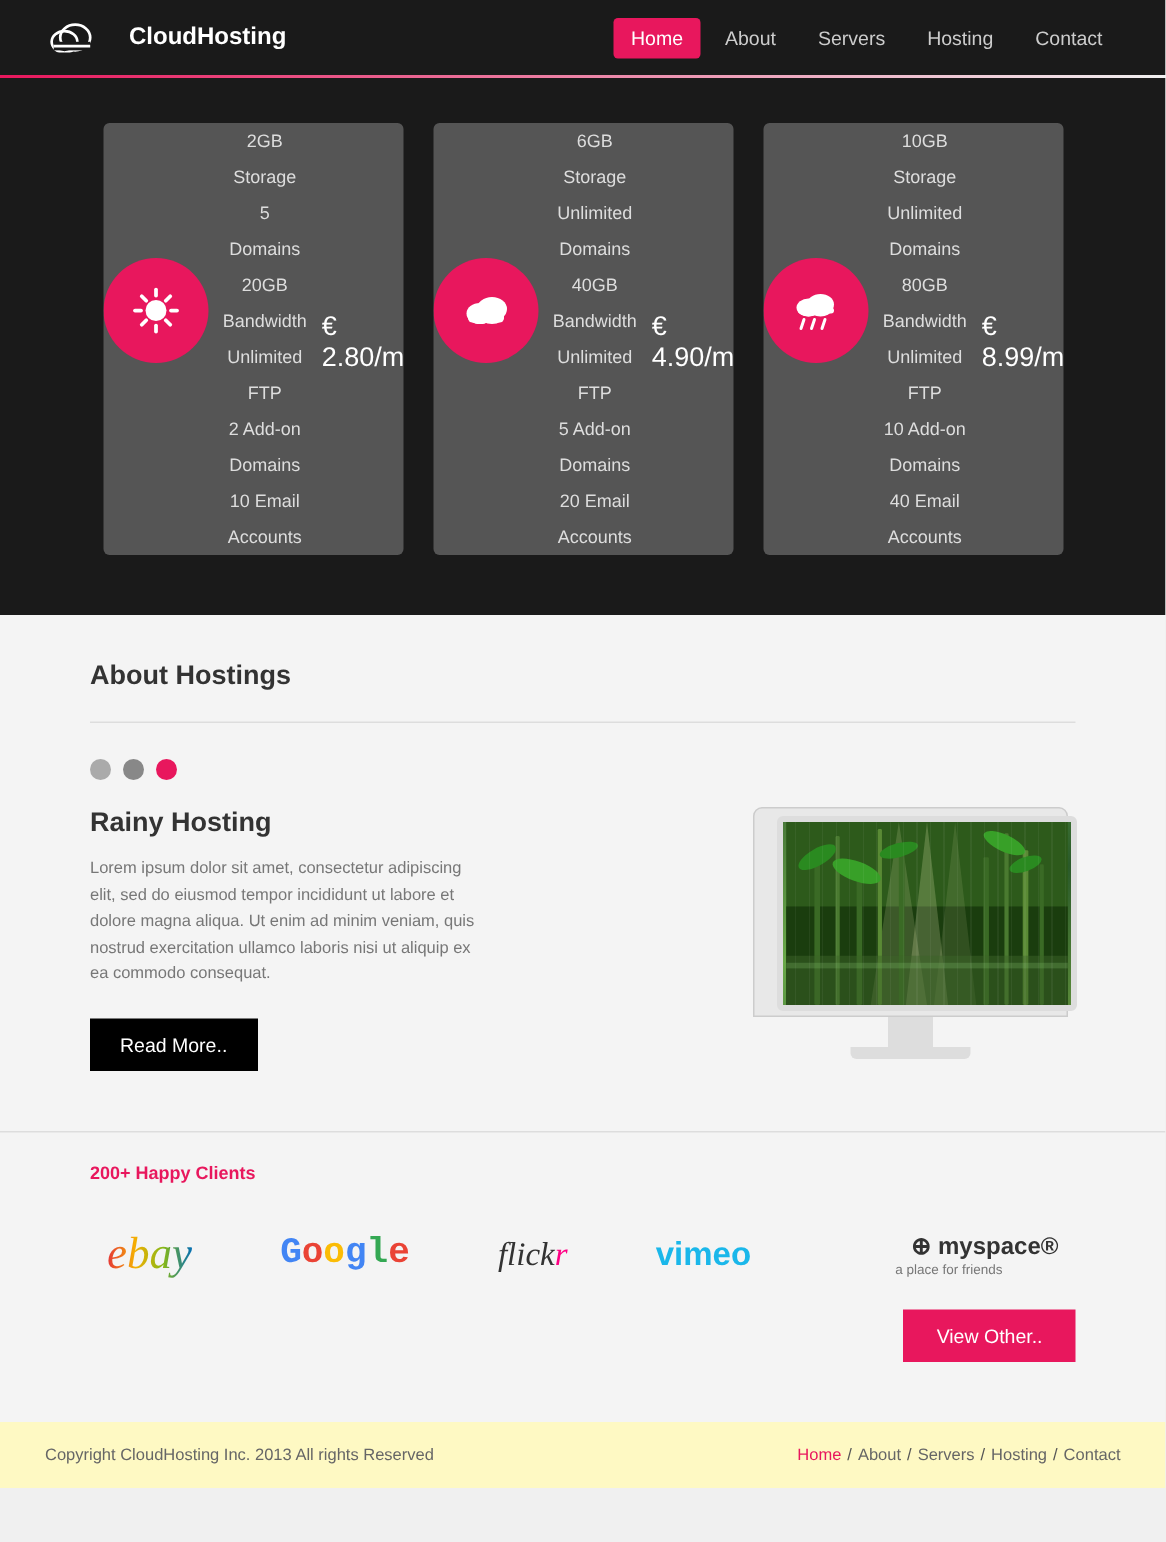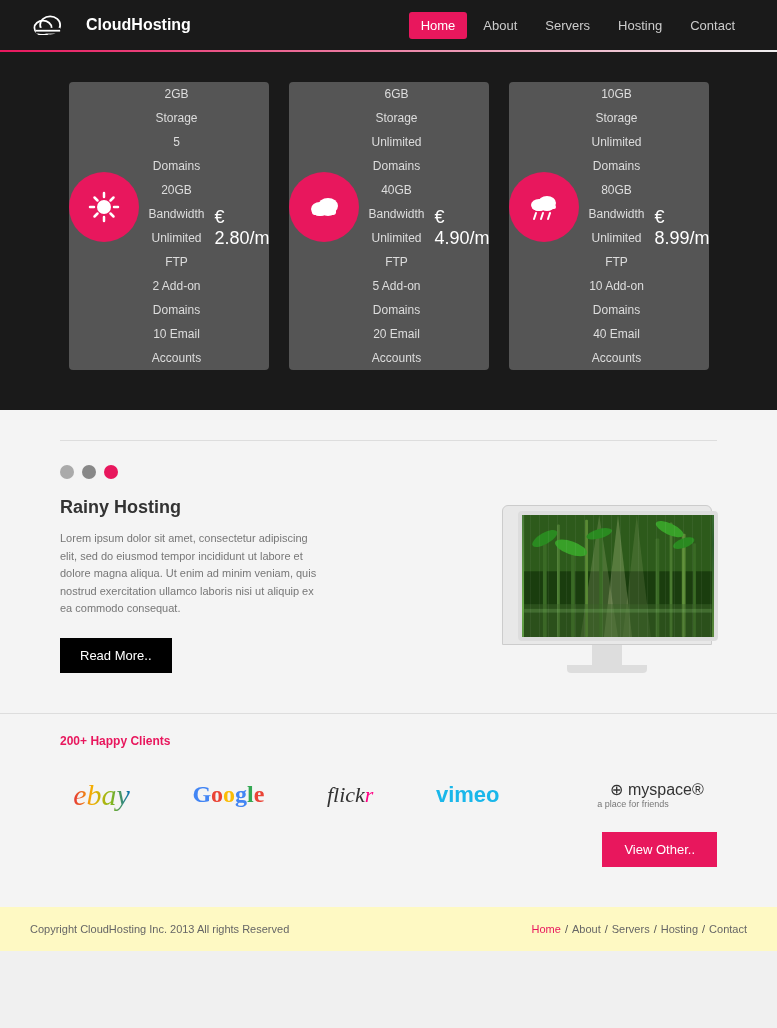--- a/index.html
+++ b/index.html
@@ -137,21 +137,21 @@
       width: 14px;
       height: 14px;
       border-radius: 50%;
     }
     .dot-gray1 { background: #aaa; }
     .dot-gray2 { background: #888; }
     .dot-red { background: #e8175d; }
     .about-content {
       display: flex;
       justify-content: space-between;
-      align-items: flex-end;
+      align-items: flex-start;
     }
     .about-text-col {
       flex: 1;
     }
     .about-subtitle {
       font-size: 18px;
       font-weight: bold;
       color: #333;
       margin-bottom: 12px;
     }
@@ -250,21 +250,21 @@
     .ebay-logo {
       color: transparent;
       background: linear-gradient(90deg, #e53238, #f5af02, #86b817, #056fb4);
       -webkit-background-clip: text;
       background-clip: text;
       font-size: 30px;
       font-family: Georgia, serif;
       font-style: italic;
     }
     .google-logo {
-      font-family: Liberation Serif, serif;
+      font-family: Liberation Mono, monospace;
       font-size: 24px;
       font-weight: bold;
     }
     .google-logo .g { color: #4285f4; }
     .google-logo .o1 { color: #ea4335; }
     .google-logo .o2 { color: #fbbc05; }
     .google-logo .g2 { color: #4285f4; }
     .google-logo .l { color: #34a853; }
     .google-logo .e { color: #ea4335; }
     .flickr-logo {
@@ -282,21 +282,21 @@
     }
     .myspace-logo {
       font-size: 14px;
       color: #333;
       display: flex;
       flex-direction: column;
       align-items: center;
     }
     .myspace-logo .ms-top {
       font-size: 16px;
-      font-weight: normal;
+      font-weight: bold;
       margin-left: 48px;
     }
     .myspace-logo .ms-sub {
       font-size: 9px;
       color: #777;
     }
     .view-other-btn {
       background: #e8175d;
       color: white;
       border: none;
@@ -436,20 +436,21 @@
       <div>10 Add-on Domains</div>
       <div>40 Email Accounts</div>
     </div>
     <div class="pricing-price">€ 8.99/mon</div>
     <button class="pricing-btn">Rainy Packet</button>
   </div>
 
 </section>
 
 <section class="about-section">
+  <h2 class="about-title">About Hostings</h2>
   <hr class="divider-line">
   <div class="dot-selector">
     <div class="dot dot-gray1"></div>
     <div class="dot dot-gray2"></div>
     <div class="dot dot-red"></div>
   </div>
   <div class="about-content">
     <div class="about-text-col">
       <h3 class="about-subtitle">Rainy Hosting</h3>
       <p class="about-body">Lorem ipsum dolor sit amet, consectetur adipiscing elit, sed do eiusmod tempor incididunt ut labore et dolore magna aliqua. Ut enim ad minim veniam, quis nostrud exercitation ullamco laboris nisi ut aliquip ex ea commodo consequat.</p>

